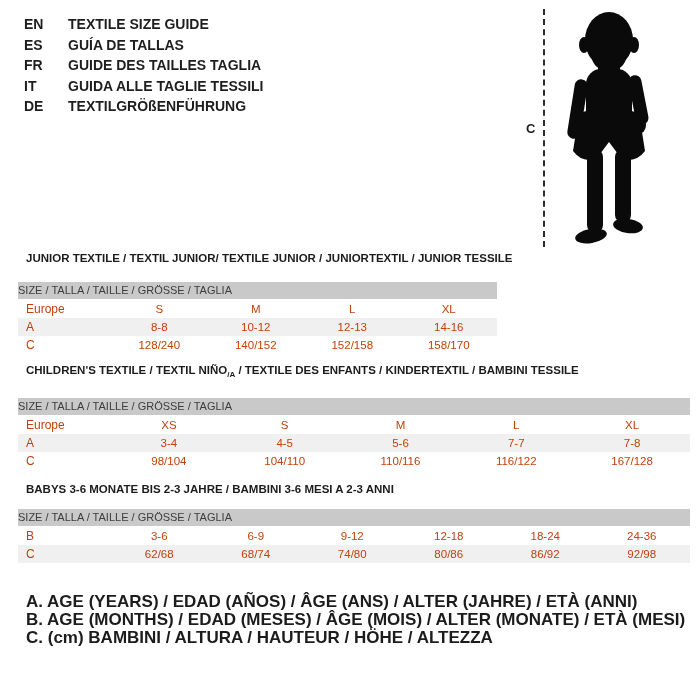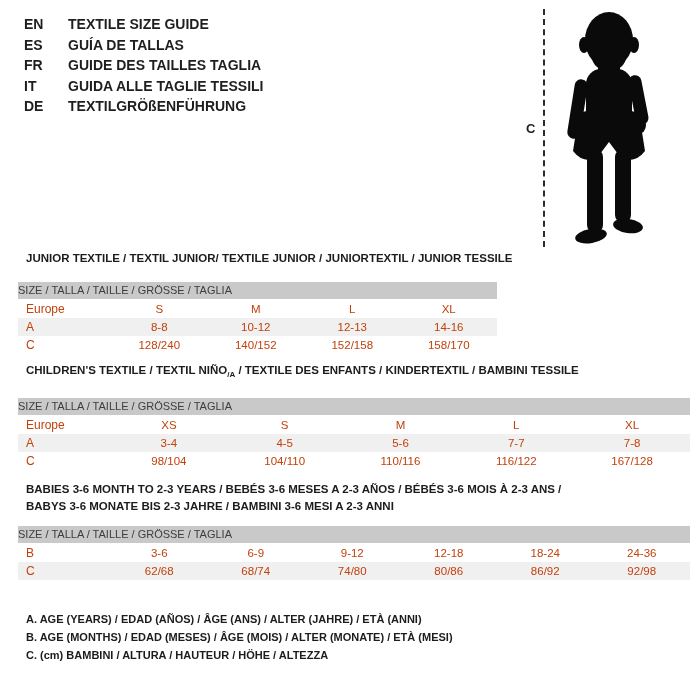--- a/index.html
+++ b/index.html
@@ -40,21 +40,21 @@
     height:18px;font-size:11.5px;text-align:center;padding:0;vertical-align:middle;color:#c2410c;
   }
   table.size-table td.row-label{width:85px;text-align:left;padding-left:8px;font-size:12px;}
   table.size-table tr:nth-child(even){background:#f0f0f0;}
   .t1{margin-bottom:9px;}
   .t2{margin-bottom:11px;}
   .t3{margin-bottom:0;}
   sub.sz{font-size:8px;}
   
   .footnotes{margin-top:30px;padding-left:8px;}
-  .footnote{font-size:11px;font-weight:bold;line-height:18px;white-space:nowrap;color:#1c1c1c;}
+  .footnote{font-size:17px;font-weight:bold;line-height:18px;white-space:nowrap;color:#1c1c1c;}
 </style>
 </head>
 <body>
 
 <div class="page">
 
   <div class="lang-block">
     <div class="lang-row">
       <span class="lang-code">EN</span>
       <span class="lang-label">TEXTILE SIZE GUIDE</span>
@@ -164,21 +164,20 @@
             <td>116/122</td>
             <td>167/128</td>
           </tr>
         </tbody>
           </table>
       </div>
     </div>
 
     <div class="t3">
       <div class="section-title">
-        <div>BABIES 3-6 MONTH TO 2-3 YEARS / BEBÉS 3-6 MESES A 2-3 AÑOS / BÉBÉS 3-6 MOIS À 2-3 ANS /</div>
         <div>BABYS 3-6 MONATE BIS 2-3 JAHRE / BAMBINI 3-6 MESI A 2-3 ANNI</div>
       </div>
       <div class="bar-and-table">
         <div class="size-bar">SIZE / TALLA / TAILLE / GRÖSSE / TAGLIA</div>
         <table class="size-table">
           <tbody>
               <tr>
             <td class="row-label">B</td>
             <td>3-6</td>
             <td>6-9</td>

